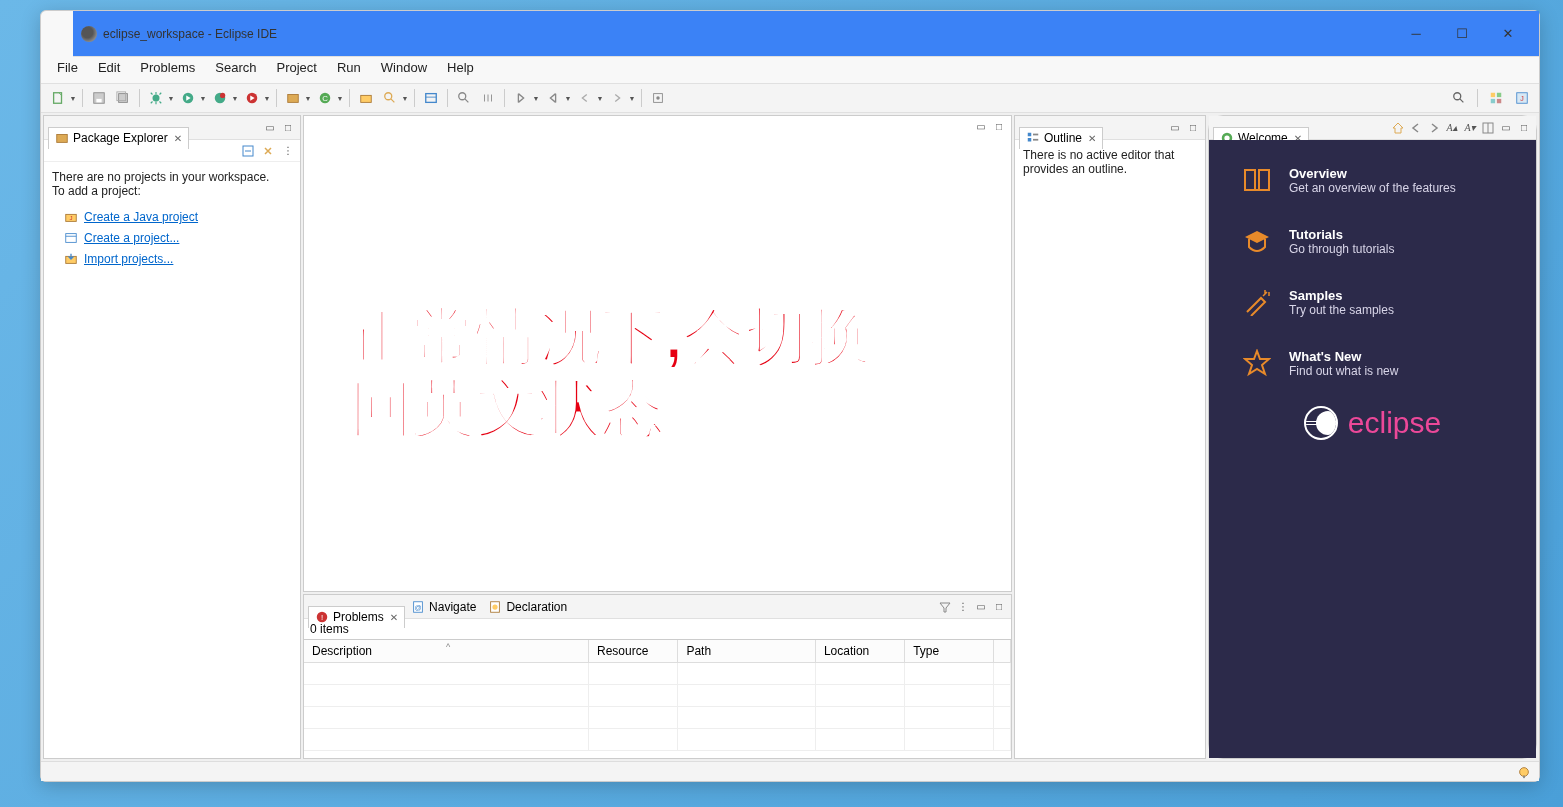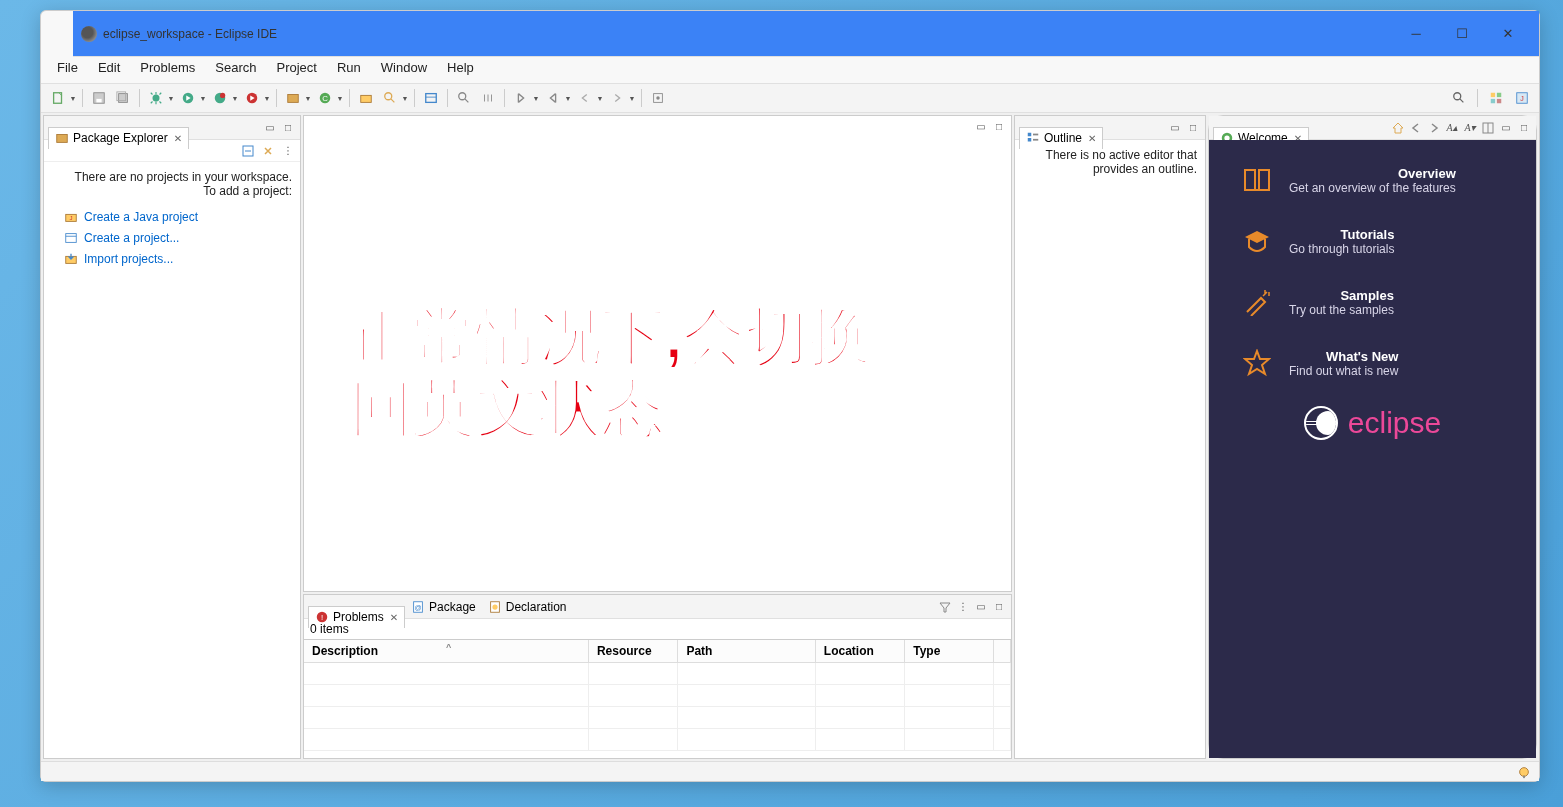--- a/index.html
+++ b/index.html
@@ -18,35 +18,35 @@
 .tb-drop { width: 8px; display: flex; align-items: center; justify-content: center; font-size: 7px; color: #555; cursor: pointer; margin-left: -2px; }
 .toolbar-right { margin-left: auto; display: flex; align-items: center; gap: 4px; }
 .workarea { flex: 1; display: flex; padding: 2px; gap: 2px; background: #f0f0f0; min-height: 0; }
 .panel { background: #fff; border: 1px solid #ccc; display: flex; flex-direction: column; }
 .panel-header { height: 24px; display: flex; align-items: center; background: #f4f4f4; border-bottom: 1px solid #e0e0e0; padding: 0 4px; }
 .panel-tab { display: flex; align-items: center; gap: 4px; background: #fff; border: 1px solid #ccc; border-bottom: none; padding: 2px 6px; font-size: 12px; height: 22px; margin-top: 20px; }
 .panel-tab .close { font-size: 10px; color: #666; cursor: pointer; margin-left: 2px; }
 .panel-tab-inactive { background: #f4f4f4; border: none; padding: 2px 6px; font-size: 12px; display: flex; align-items: center; gap: 4px; height: 22px; }
 .panel-controls { margin-left: auto; display: flex; gap: 2px; align-items: center; }
 .panel-ctrl { width: 16px; height: 16px; display: flex; align-items: center; justify-content: center; font-size: 10px; color: #555; cursor: pointer; }
-.panel-body { flex: 1; padding: 8px; font-size: 12px; color: #222; overflow: hidden; text-align: right; }
+.panel-body { flex: 1; padding: 8px; font-size: 12px; color: #222; overflow: hidden; }
 .pkg-explorer { width: 258px; }
 .pkg-explorer .mini-toolbar { height: 22px; display: flex; justify-content: flex-end; align-items: center; padding: 0 4px; gap: 4px; border-bottom: 1px solid #eee; }
 .pkg-links { margin-top: 12px; display: flex; flex-direction: column; gap: 7px; padding-left: 12px; }
-.pkg-links a { color: #0066cc; font-size: 12px; display: flex; align-items: center; gap: 6px; }
+.pkg-links a { color: #0066cc; text-decoration: underline; font-size: 12px; display: flex; align-items: center; gap: 6px; }
 .pkg-links .licon { width: 14px; height: 14px; display: inline-block; }
 .mid-col { flex: 1; display: flex; flex-direction: column; gap: 2px; min-width: 0; }
 .editor-area { flex: 1; position: relative; }
 .editor-controls { position: absolute; right: 4px; top: 2px; display: flex; gap: 2px; }
 .problems-area { height: 165px; display: flex; flex-direction: column; }
 .problems-body { flex: 1; display: flex; flex-direction: column; }
 .problems-count { font-size: 12px; padding: 3px 6px; }
 .problems-table { flex: 1; border-top: 1px solid #ccc; }
 .problems-table table { width: 100%; border-collapse: collapse; font-size: 12px; }
-.problems-table th { text-align: left; padding: 3px 8px; background: #fcfcfc; border-right: 1px solid #ddd; border-bottom: 1px solid #ddd; font-weight: bold; height: 22px; position: relative; margin-left: 14px; }
+.problems-table th { text-align: left; padding: 3px 8px; background: #fcfcfc; border-right: 1px solid #ddd; border-bottom: 1px solid #ddd; font-weight: normal; height: 22px; position: relative; margin-left: 14px; }
 .problems-table td { border-right: 1px solid #eee; border-bottom: 1px solid #eee; height: 22px; }
 .outline { width: 192px; }
 .welcome { width: 329px; border-radius: 15px; }
 .welcome .panel-body { padding: 0; background: #2c2a4a; color: #fff; position: relative; }
 .welcome-items { padding: 26px 34px 0 34px; display: flex; flex-direction: column; gap: 32px; }
 .welcome-item { display: flex; gap: 18px; align-items: flex-start; cursor: pointer; }
 .welcome-item .wicon { width: 28px; height: 28px; flex-shrink: 0; }
 .welcome-item .wtitle { font-size: 13px; font-weight: bold; color: #fff; }
 .welcome-item .wdesc { font-size: 12px; color: #d8d5e8; }
 .eclipse-logo { display: flex; align-items: center; justify-content: center; gap: 10px; margin-top: 28px; }
@@ -315,21 +315,21 @@
                 <text x="8" y="11" font-size="9" fill="#fff" text-anchor="middle">!</text>
               </svg>
             <span>Problems</span>
             <span class="close">✕</span>
           </div>
           <div class="panel-tab-inactive">
             <svg width="14" height="14" viewBox="0 0 16 16">
                 <rect x="3" y="2" width="10" height="12" fill="#fff" stroke="#48c"></rect>
                 <text x="8" y="11" font-size="8" fill="#48c" text-anchor="middle">@</text>
               </svg>
-            <span>Package</span>
+            <span>Navigate</span>
           </div>
           <div class="panel-tab-inactive">
             <svg width="14" height="14" viewBox="0 0 16 16">
                 <rect x="3" y="2" width="10" height="12" fill="#fff" stroke="#a73"></rect>
                 <circle cx="8" cy="8" r="3" fill="#fc6"></circle>
               </svg>
             <span>Declaration</span>
           </div>
           <div class="panel-controls">
             <div class="panel-ctrl">

